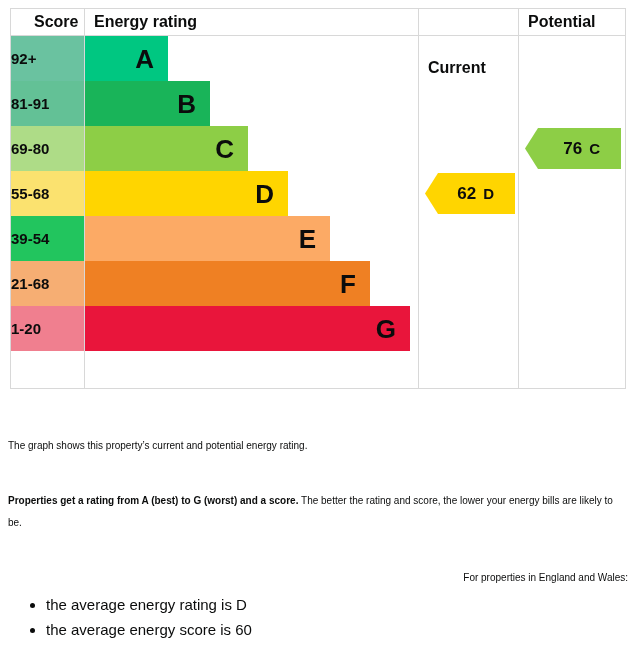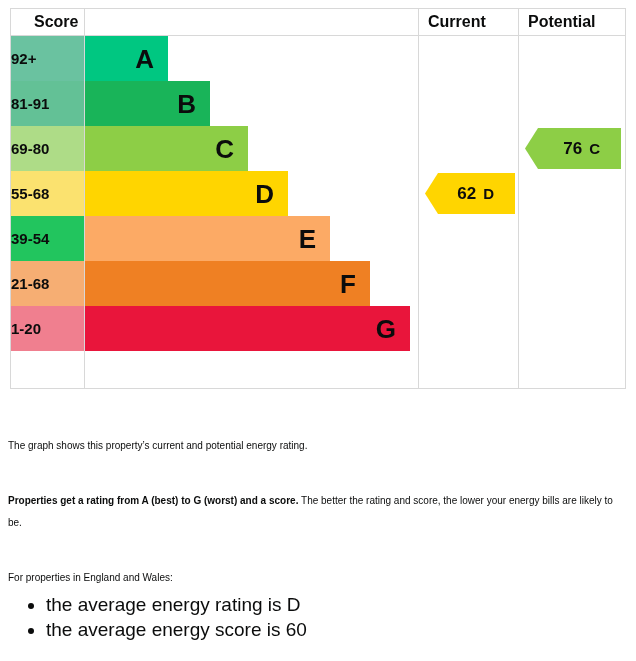--- a/index.html
+++ b/index.html
@@ -57,21 +57,21 @@
     top: 3px;
     height: 22px;
     line-height: 22px;
     font-size: 16px;
     font-weight: bold;
     color: #0b0c0c;
     white-space: nowrap;
   }
   .hdr.score    { left: 24px; }
   .hdr.rating   { left: 84px; }
-  .hdr.current  { left: 418px; }
+  .hdr.current  { left: 418px; margin-top: 46px; }
   .hdr.potential{ left: 518px; }
 
   
   .band {
     position: absolute;
     left: 0;
     height: 45px;
     width: 616px;
   }
   .band .score-cell {
@@ -128,45 +128,46 @@
     position: absolute;
     left: 8px;
     width: 620px;
     font-size: 10px;
     line-height: 22px;
     color: #0b0c0c;
   }
   .p1 { top: 425px; }
   .p2 { top: 480px; width: 612px; }
   .p2 b { font-weight: bold; }
-  .p3 { top: 557px; }
+  .p3 { top: 557px; text-align: right; }
   .bullets {
     position: absolute;
     left: 8px;
     top: 592px;
     margin: 0;
     padding-left: 38px;
-    font-size: 19px;
+    font-size: 15px;
     line-height: 25px;
     color: #0b0c0c;
     list-style: disc;
   }
 </style>
 </head>
 <body>
 
 <div class="epc">
 
   <div class="epc-frame"></div>
   <div class="vline c1"></div>
   <div class="vline c2"></div>
   <div class="vline c3"></div>
   <div class="hline-head"></div>
 
   <div class="hdr score">Score</div>
+  <div class="hdr rating">Energy rating</div>
   <div class="hdr current">Current</div>
   <div class="hdr potential">Potential</div>
 
   <div id="bands">
       <div class="band" style="top: 28px;">
         <div class="score-cell" style="background: rgb(106, 194, 160);">92+</div>
         <div class="bar" style="background: rgb(0, 199, 129); width: 83px;">
           <span class="letter">A</span>
         </div>
       </div>

